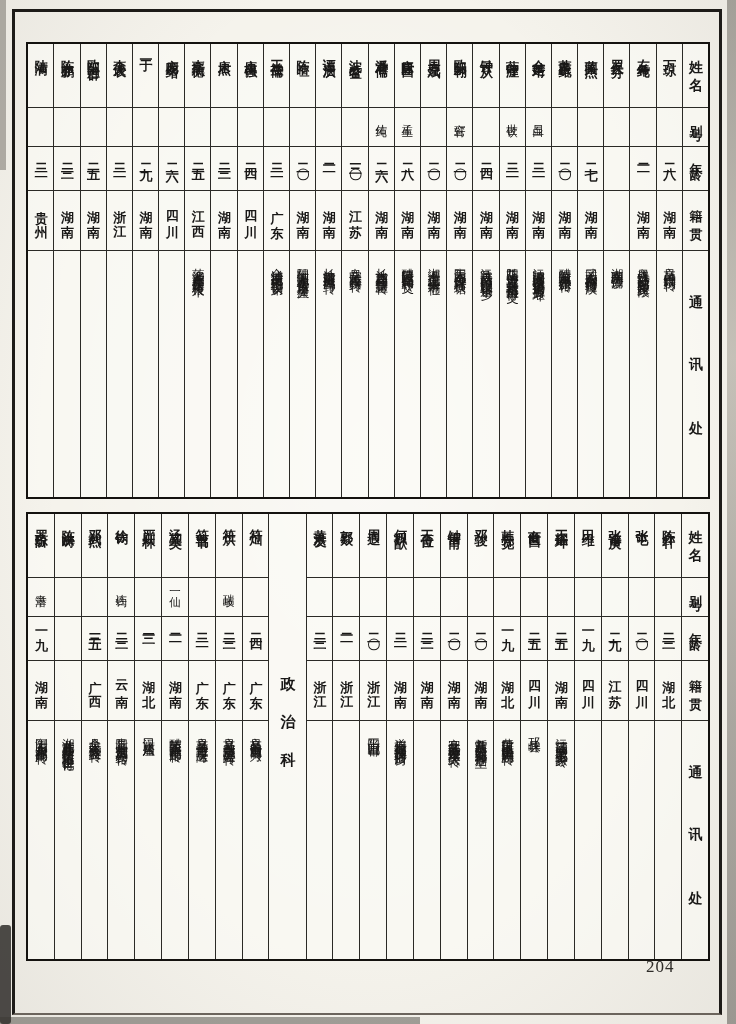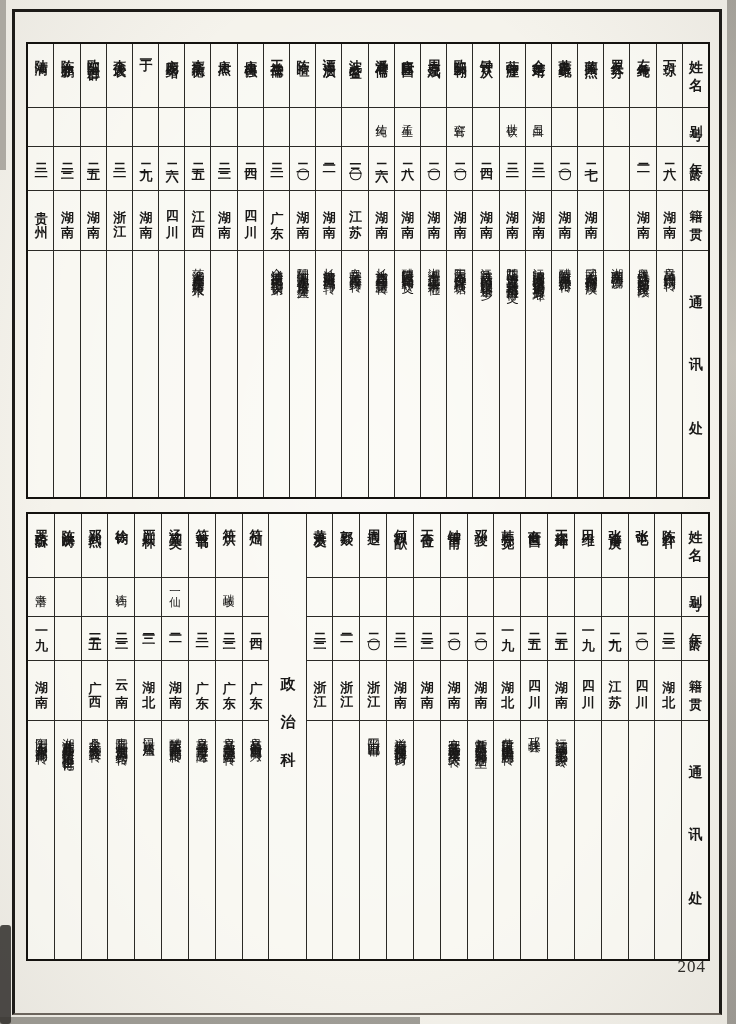--- a/index.html
+++ b/index.html
@@ -64,21 +64,21 @@
   .h-origin-t{font-size:13px;letter-spacing:18px;}
   .h-addr-t{font-size:14px;letter-spacing:64px;padding-top:24px;}
 
   
   .divider-col{flex:1.4;display:flex;justify-content:center;align-items:flex-start;
     padding-top:150px;border-left:1px solid #2b2a26;box-sizing:border-box;}
   .divider-t{font-size:15px;letter-spacing:38px;font-weight:700;}
 
   .page-number{
     position:absolute;left:646px;top:957px;width:60px;
-    font-size:17px;letter-spacing:1px;color:#2e2c29;text-align:right;
+    font-size:17px;letter-spacing:1px;color:#2e2c29;text-align:left;
     font-family:"Liberation Serif","DejaVu Serif",serif;
   }
 </style>
 </head>
 <body>
 
 <div class="paper-shade"></div>
 <div class="frame"></div>
 <div class="smudge right-edge"></div>
 <div class="smudge left-top"></div>

